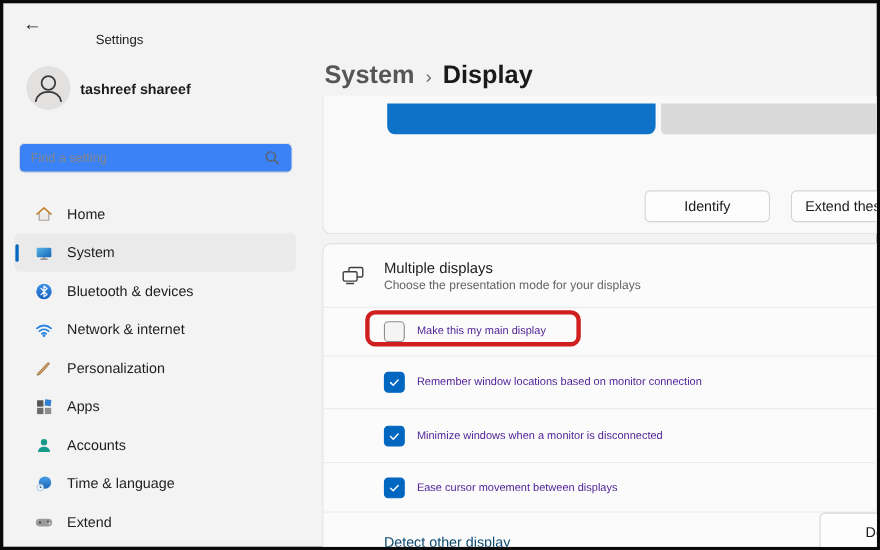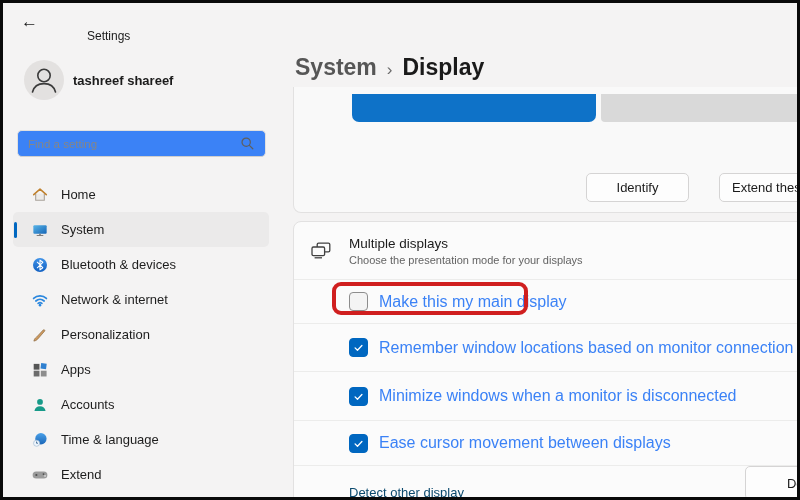--- a/index.html
+++ b/index.html
@@ -58,21 +58,21 @@
   }
   .monitor-gray {
     position:absolute; left:307px; top:7px; width:240px; height:28px;
     border-radius:0 0 0 4px;
   }
   .btn {
     background:#fdfdfd; border:1px solid #d5d4d4; border-radius:5px;
     font-size:13px; color:#1b1b1b; display:flex; align-items:center; cursor:pointer;
     font-family:"Liberation Sans","DejaVu Sans",sans-serif;
   }
-  .identify-btn { position:absolute; left:583px; top:170px; width:103px; height:29px; justify-content:center; }
+  .identify-btn { position:absolute; left:583px; top:170px; width:114px; height:29px; justify-content:center; }
   .extend-btn { position:absolute; left:716px; top:170px; width:134px; height:29px; padding-left:12px; white-space:nowrap; }
   .detect-btn { position:absolute; left:742px; top:463px; width:104px; height:34px; justify-content:center; }
   .settings-card {
     position:absolute; left:290px; top:218px; width:545px; height:300px;
     background:#fbfbfb; border:1px solid #e2e1e1; border-radius:8px 0 0 0;
     display:flex; flex-direction:column;
   }
   .card-header { height:57px; display:flex; align-items:center; }
   .card-header-icon { width:24px; height:24px; margin-left:15px; display:flex; flex:0 0 auto; }
   .card-header-text { margin-left:16px; }
@@ -83,21 +83,21 @@
   .row-make { height:43px; } .row-remember { height:47px; }
   .row-minimize { height:48px; } .row-ease { height:44px; } .row-detect { height:53px; }
   .checkbox {
     width:19px; height:19px; border-radius:4px; flex:0 0 auto;
     border:1px solid #8d8d8d; background:#f4f4f4; cursor:pointer;
     display:flex; align-items:center; justify-content:center;
   }
   .checkbox svg { display:none; }
   .checkbox.checked { background:#0067c0; border-color:#0067c0; }
   .checkbox.checked svg { display:block; }
-  .option-label { margin-left:11px; font-size:16px; color:#3b82f6; white-space:nowrap; }
+  .option-label { margin-left:11px; font-size:10px; color:#4c1d95; white-space:nowrap; }
   .detect-label { font-size:13px; color:#0c4a6e; }
   .highlight-box {
     position:absolute; left:329px; top:279px; width:196px; height:33px;
     border:4px solid #d01f1f; border-radius:9px; z-index:6; pointer-events:none;
   }
 </style>
 </head>
 <body>
 
 <div class="frame">

